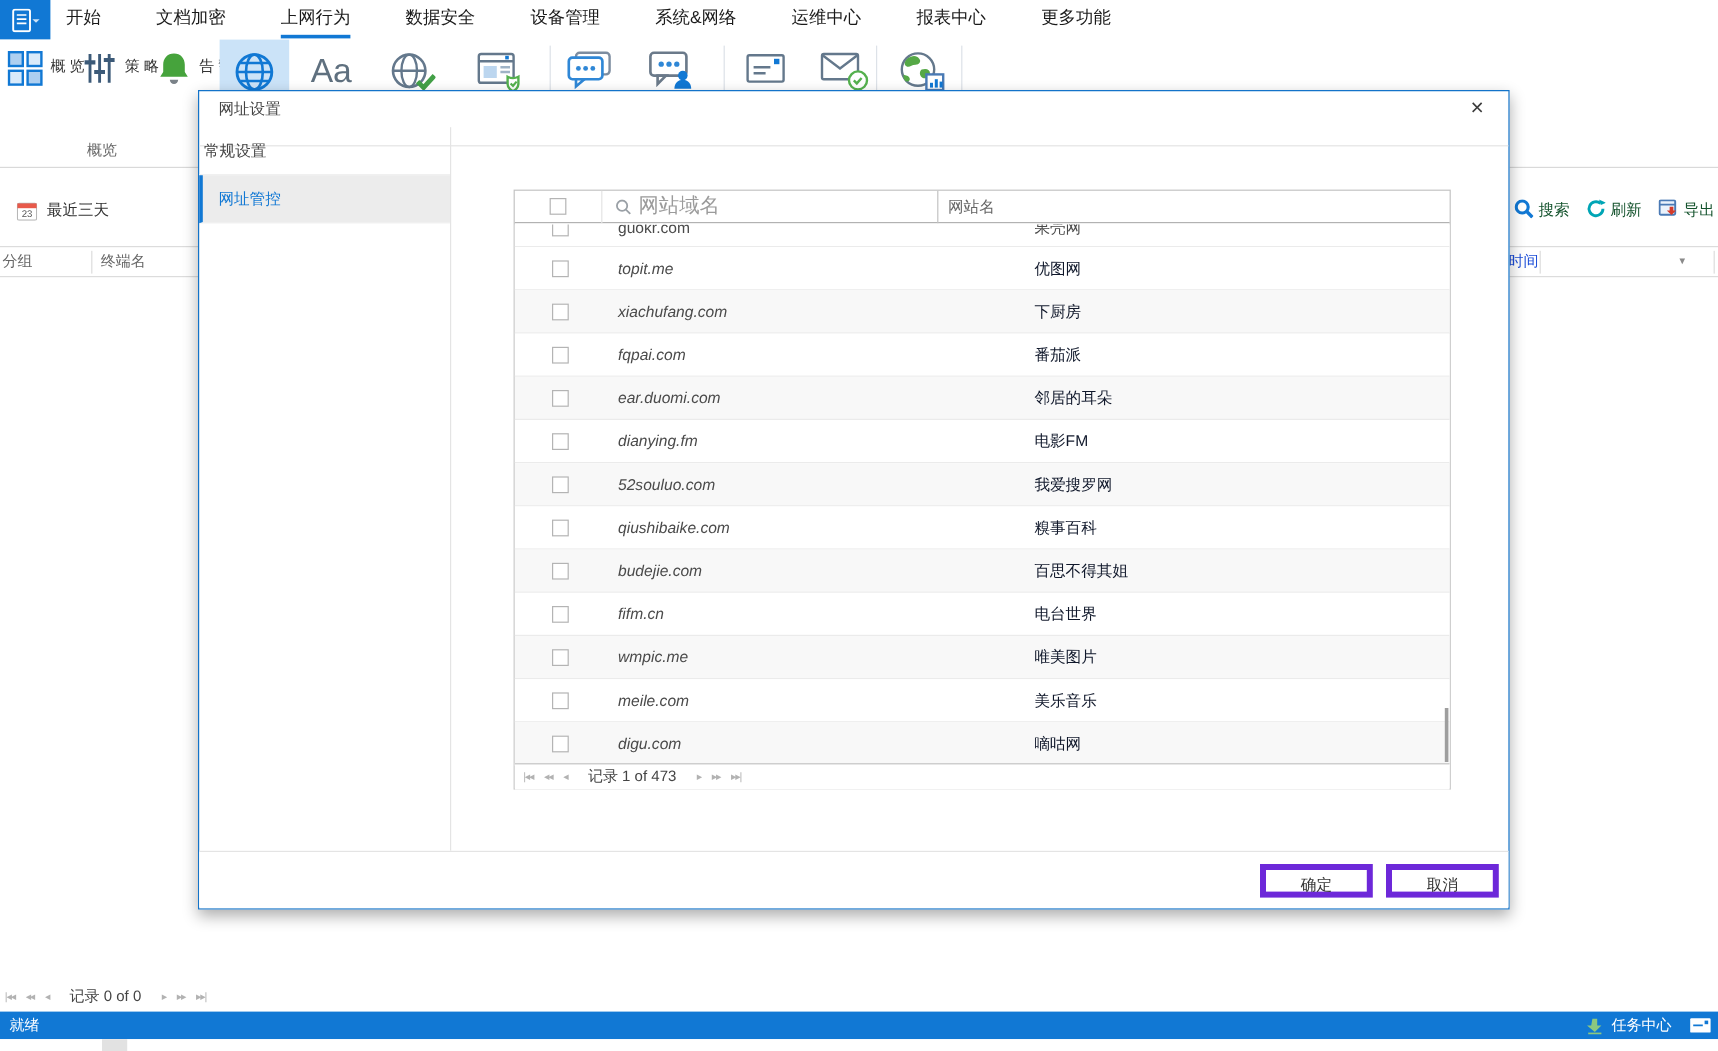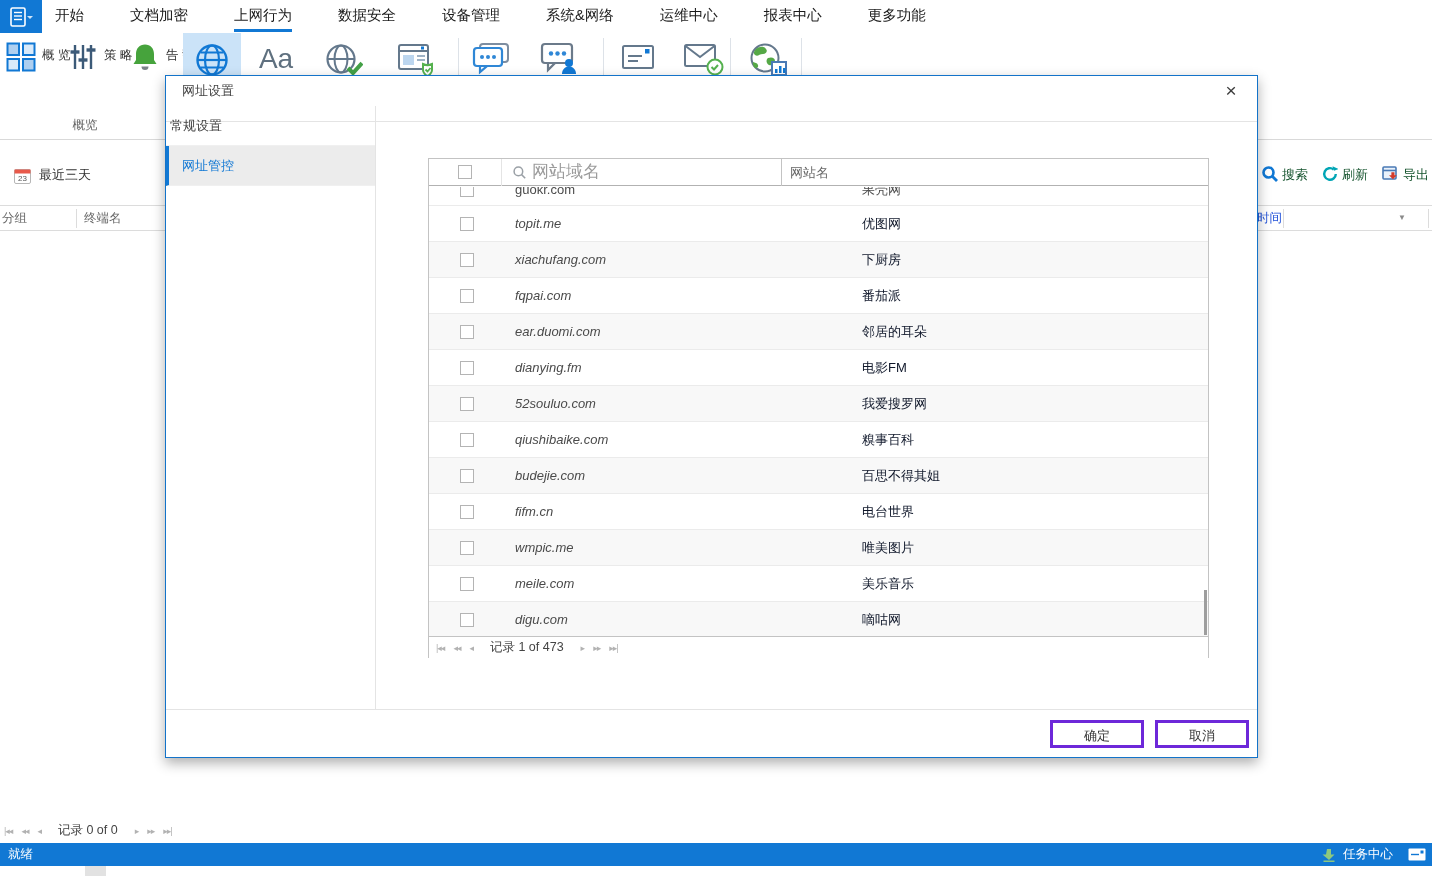--- a/index.html
+++ b/index.html
@@ -49,21 +49,21 @@
 
   
   .dialog { position:absolute; left:165px; top:75px; width:1093px; height:683px; background:#fff; border:1px solid #1373c9; border-bottom-width:2px; box-shadow:0 5px 12px rgba(0,0,0,.32); z-index:10; }
   .dlg-title { position:absolute; left:0; top:0; width:100%; height:46px; border-bottom:1px solid #e4e4e4; }
   .dlg-title .t { position:absolute; left:16px; top:0; line-height:29px; font-size:13px; color:#444; }
   .dlg-close { position:absolute; right:14px; top:2px; width:24px; height:26px; text-align:center; line-height:26px; font-size:19px; color:#3c3c3c; cursor:pointer; }
   .dlg-nav { position:absolute; left:0; top:30px; width:210px; height:603px; border-right:1px solid #e4e4e4; }
   .dlg-nav-item { height:40px; line-height:40px; padding-left:4px; font-size:13px; color:#444; border-bottom:1px solid #f0f0f0; cursor:pointer; }
   .dlg-nav-item.active { background:#ececec; color:#1178d4; border-left:3px solid #1178d4; padding-left:13px; }
   .dlg-footer { position:absolute; left:0; top:633px; width:100%; height:48px; border-top:1px solid #e4e4e4; background:#fff; }
-  .dlg-btn { position:absolute; top:10px; width:94px; height:28px; background:#fff; border:3px solid #6d28d9; font-size:13px; color:#333; text-align:center; line-height:26px; cursor:pointer; }
+  .dlg-btn { position:absolute; top:10px; width:94px; height:28px; background:#fff; border:5px solid #6d28d9; font-size:13px; color:#333; text-align:center; line-height:26px; cursor:pointer; }
   .dlg-btn.ok { left:884px; }
   .dlg-btn.cancel { left:989px; }
 
   
   .utable { position:absolute; left:262px; top:82px; width:781px; height:500px; border:1px solid #c3c3c3; background:#fff; }
   .ut-header { position:absolute; left:0; top:0; width:779px; height:27px; border-bottom:1px solid #b2b2b2; display:flex; align-items:center; }
   .ut-h-cb { width:73px; height:27px; display:flex; align-items:center; justify-content:center; border-right:1px solid #e4e4e4; }
   .ut-h-search { width:279px; height:27px; display:flex; align-items:center; gap:6px; padding-left:11px; }
   .ut-h-search input { border:none; outline:none; font-size:17px; color:#555; width:230px; font-family:inherit; background:transparent; }
   .ut-h-search input::placeholder { color:#9b9b9b; opacity:1; }

